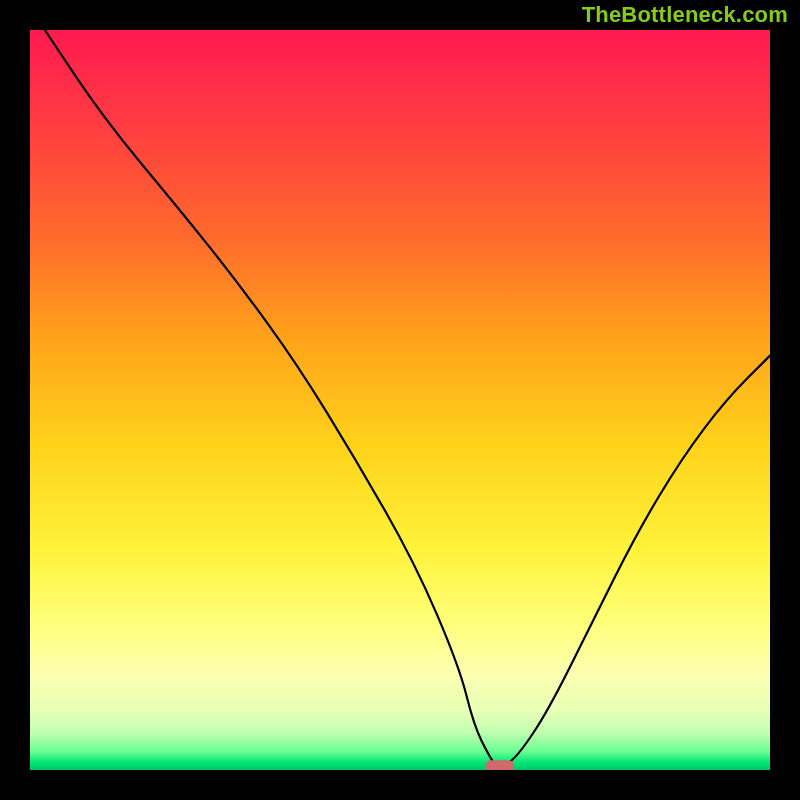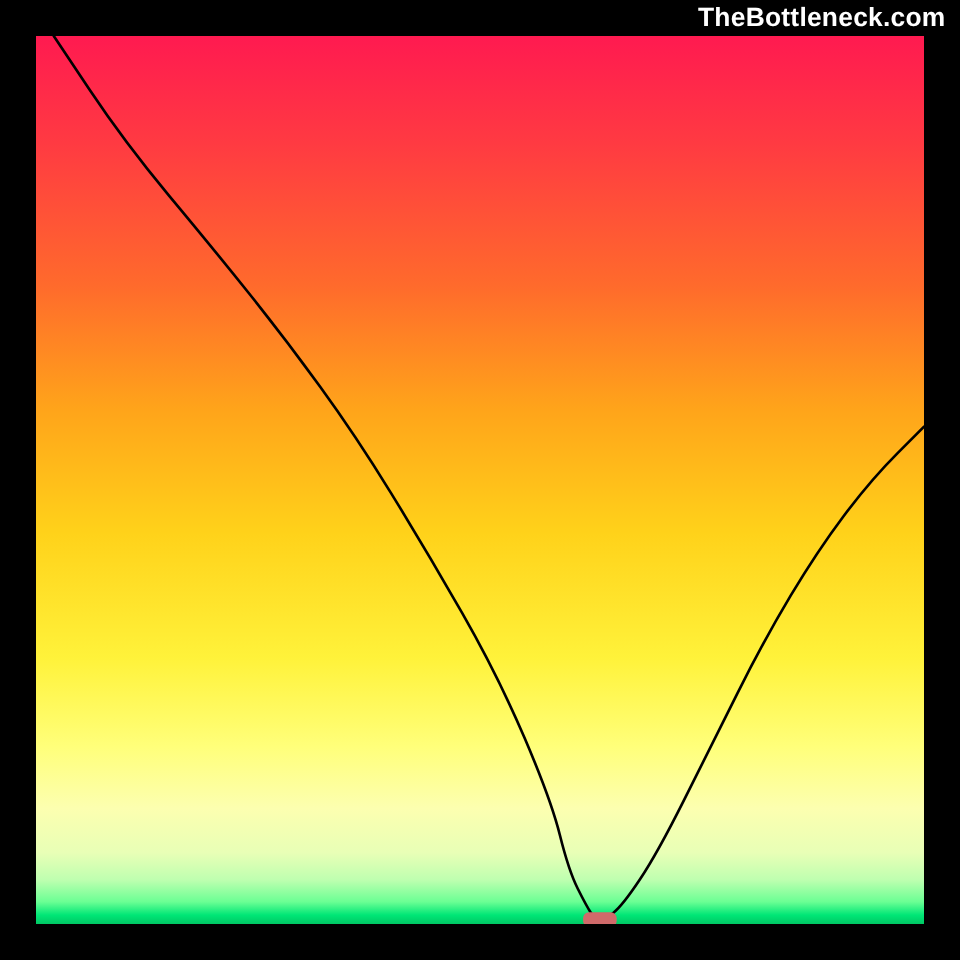--- a/index.html
+++ b/index.html
@@ -13,21 +13,21 @@
   }
   .stage {
     position: relative;
     width: 800px;
     height: 800px;
   }
   .watermark {
     position: absolute;
     top: 2px;
     right: 12px;
-    color: #ffffff;
+    color: #84cc16;
     font-size: 22px;
     font-weight: bold;
     letter-spacing: 0.2px;
     user-select: none;
   }
   
   .plot {
     position: absolute;
     left: 30px;
     top: 30px;

